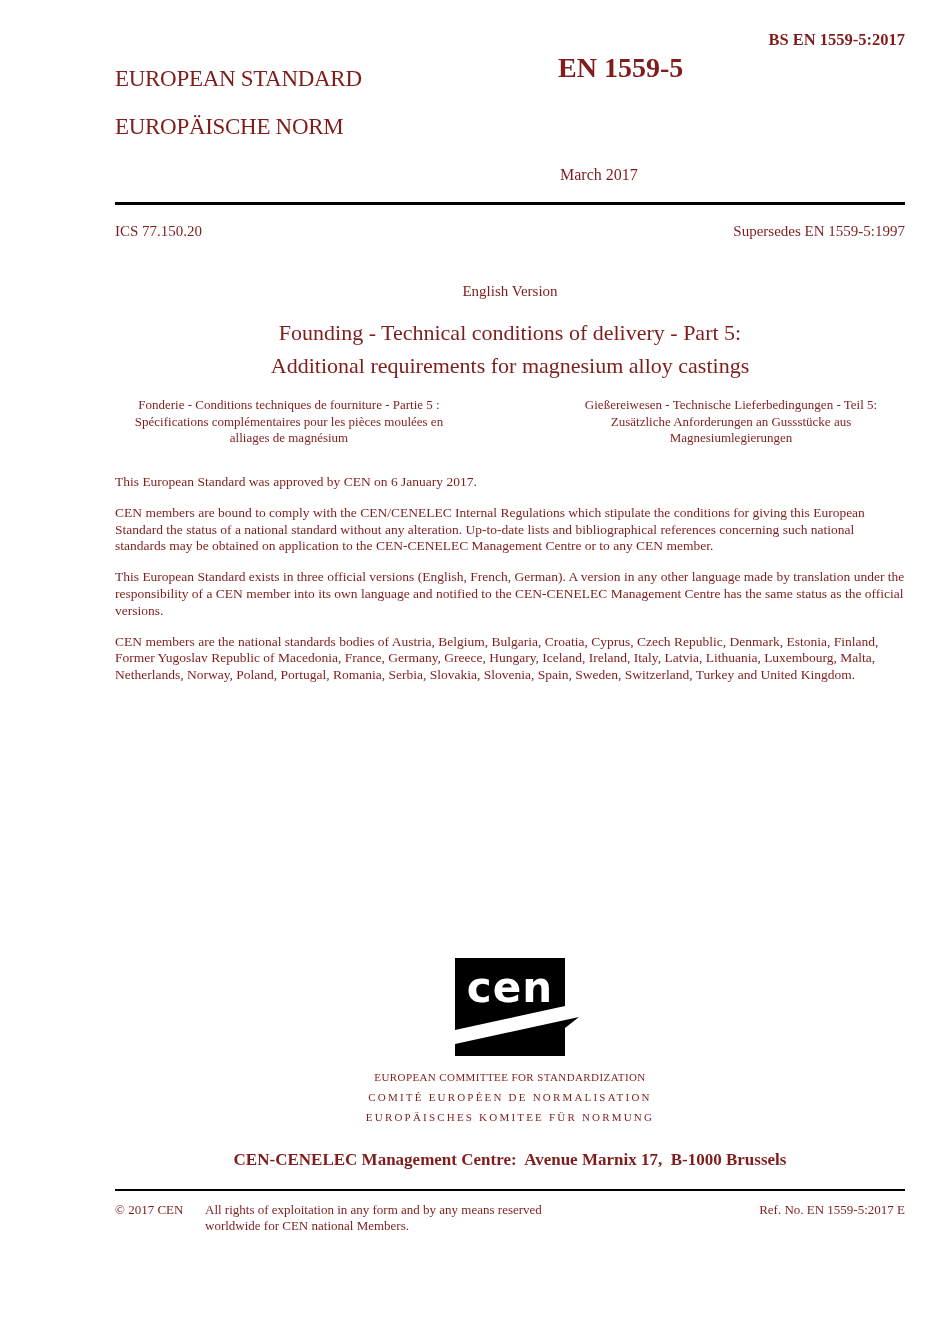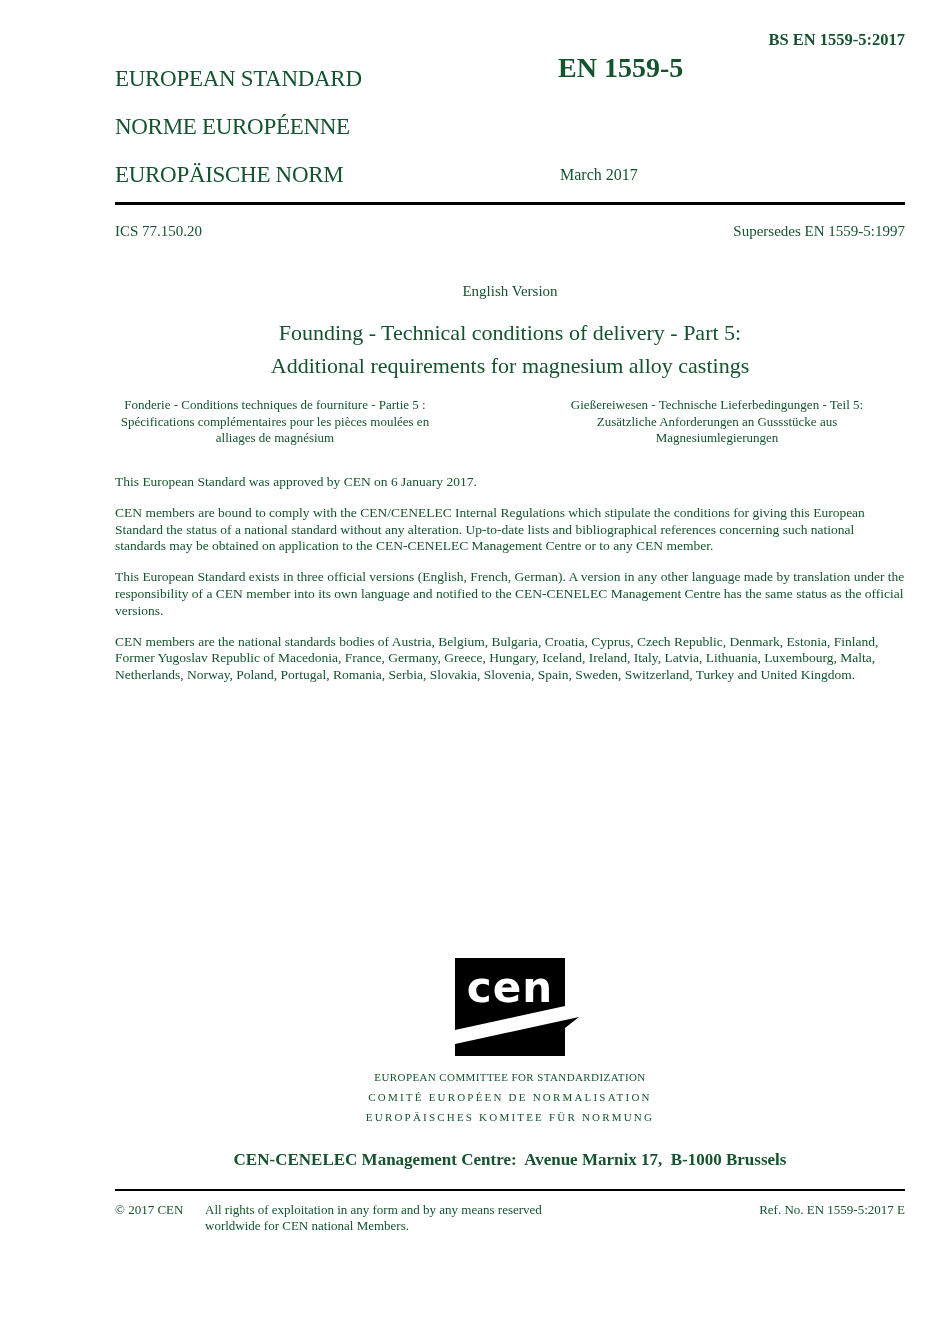--- a/index.html
+++ b/index.html
@@ -2,21 +2,21 @@
 <html><head>
 <meta charset="utf-8">
 <style>
   * { margin: 0; padding: 0; box-sizing: border-box; }
   html, body { background: #ffffff; }
   .page {
     position: relative;
     width: 950px;
     height: 1344px;
     background: #ffffff;
-    color: #14532d;
+    color: #7f1d1d;
     font-family: "Liberation Serif", serif;
     overflow: hidden;
     margin: 0 auto;
   }
   .bsi-ref {
     position: absolute; top: 30px; left: 115px; width: 790px;
     text-align: right; font-weight: bold; font-size: 16.5px;
   }
   .std-labels { position: absolute; left: 115px; top: 64px; }
   .std-label {
@@ -38,21 +38,21 @@
   }
   .english-version {
     position: absolute; left: 115px; top: 283px; width: 790px;
     text-align: center; font-size: 15px;
   }
   .doc-title {
     position: absolute; left: 115px; top: 316px; width: 790px;
     text-align: center; font-size: 22px; line-height: 33px;
   }
   .translations {
-    position: absolute; left: 101px; top: 397px; width: 790px;
+    position: absolute; left: 115px; top: 397px; width: 790px;
     display: flex; justify-content: space-between;
   }
   .translation {
     width: 348px; text-align: center; font-size: 13px; line-height: 16.5px;
   }
   .body-paragraphs {
     position: absolute; left: 115px; top: 474px; width: 792px;
     font-size: 13.5px; line-height: 16.8px; text-align: left;
   }
   .body-paragraphs p { margin: 0 0 14px 0; }
@@ -82,21 +82,20 @@
 </style>
 </head>
 <body>
 
 <div class="page">
 
   <div class="bsi-ref">BS EN 1559-5:2017</div>
 
   <div class="std-labels">
     <div class="std-label">EUROPEAN STANDARD</div>
-    <div class="std-label">NORME EUROPÉENNE</div>
     <div class="std-label">EUROPÄISCHE NORM</div>
   </div>
 
   <div class="std-number">EN 1559-5</div>
   <div class="std-date">March 2017</div>
 
   <div class="header-rule"></div>
 
   <div class="meta-row">
     <span>ICS 77.150.20</span>

